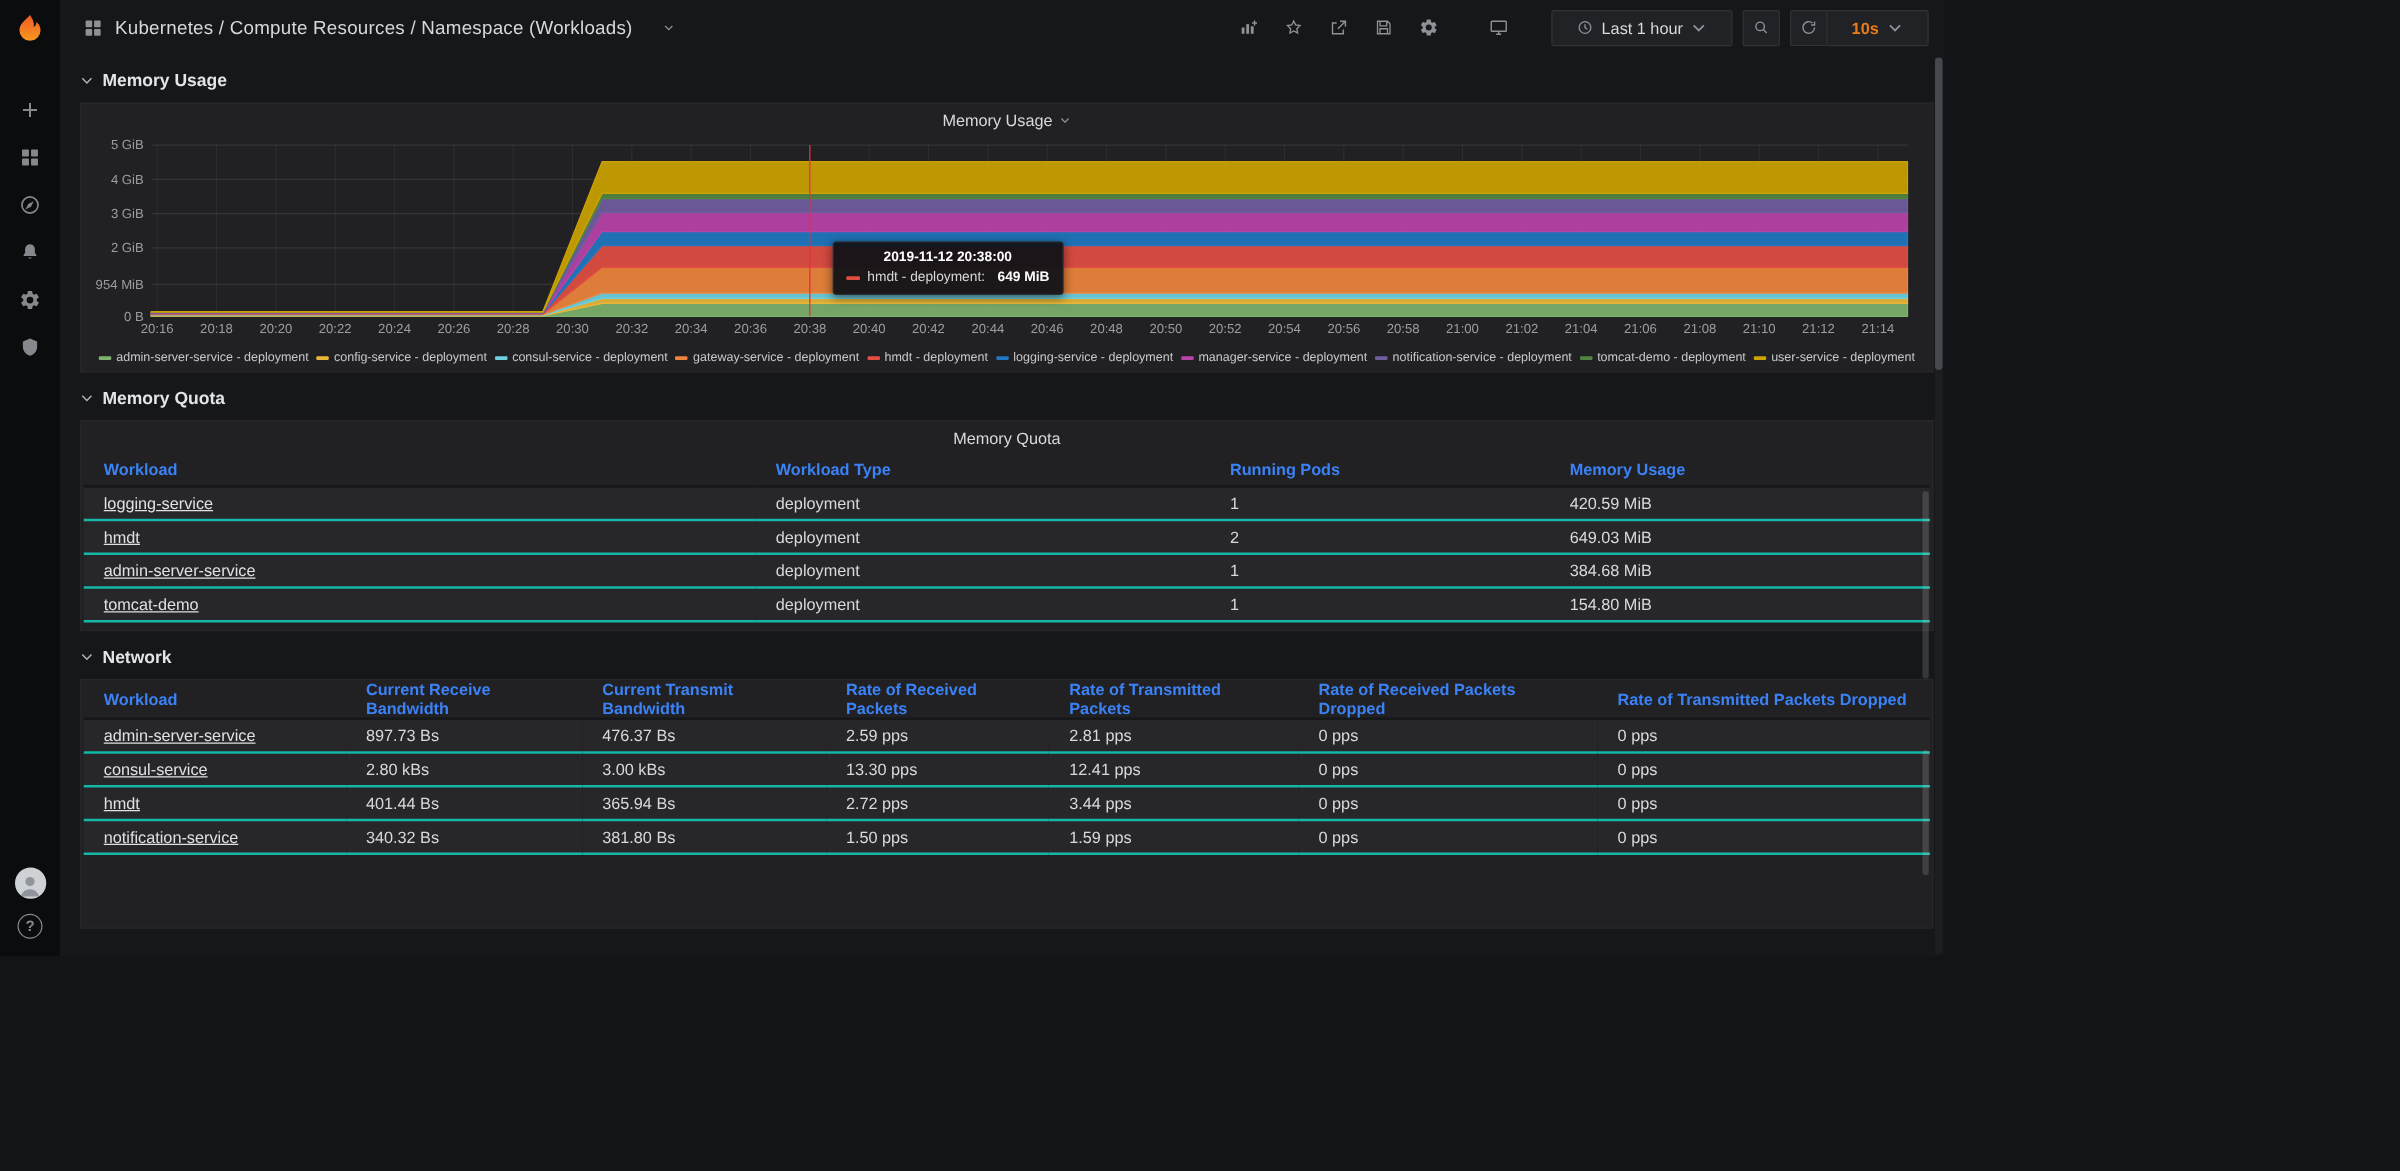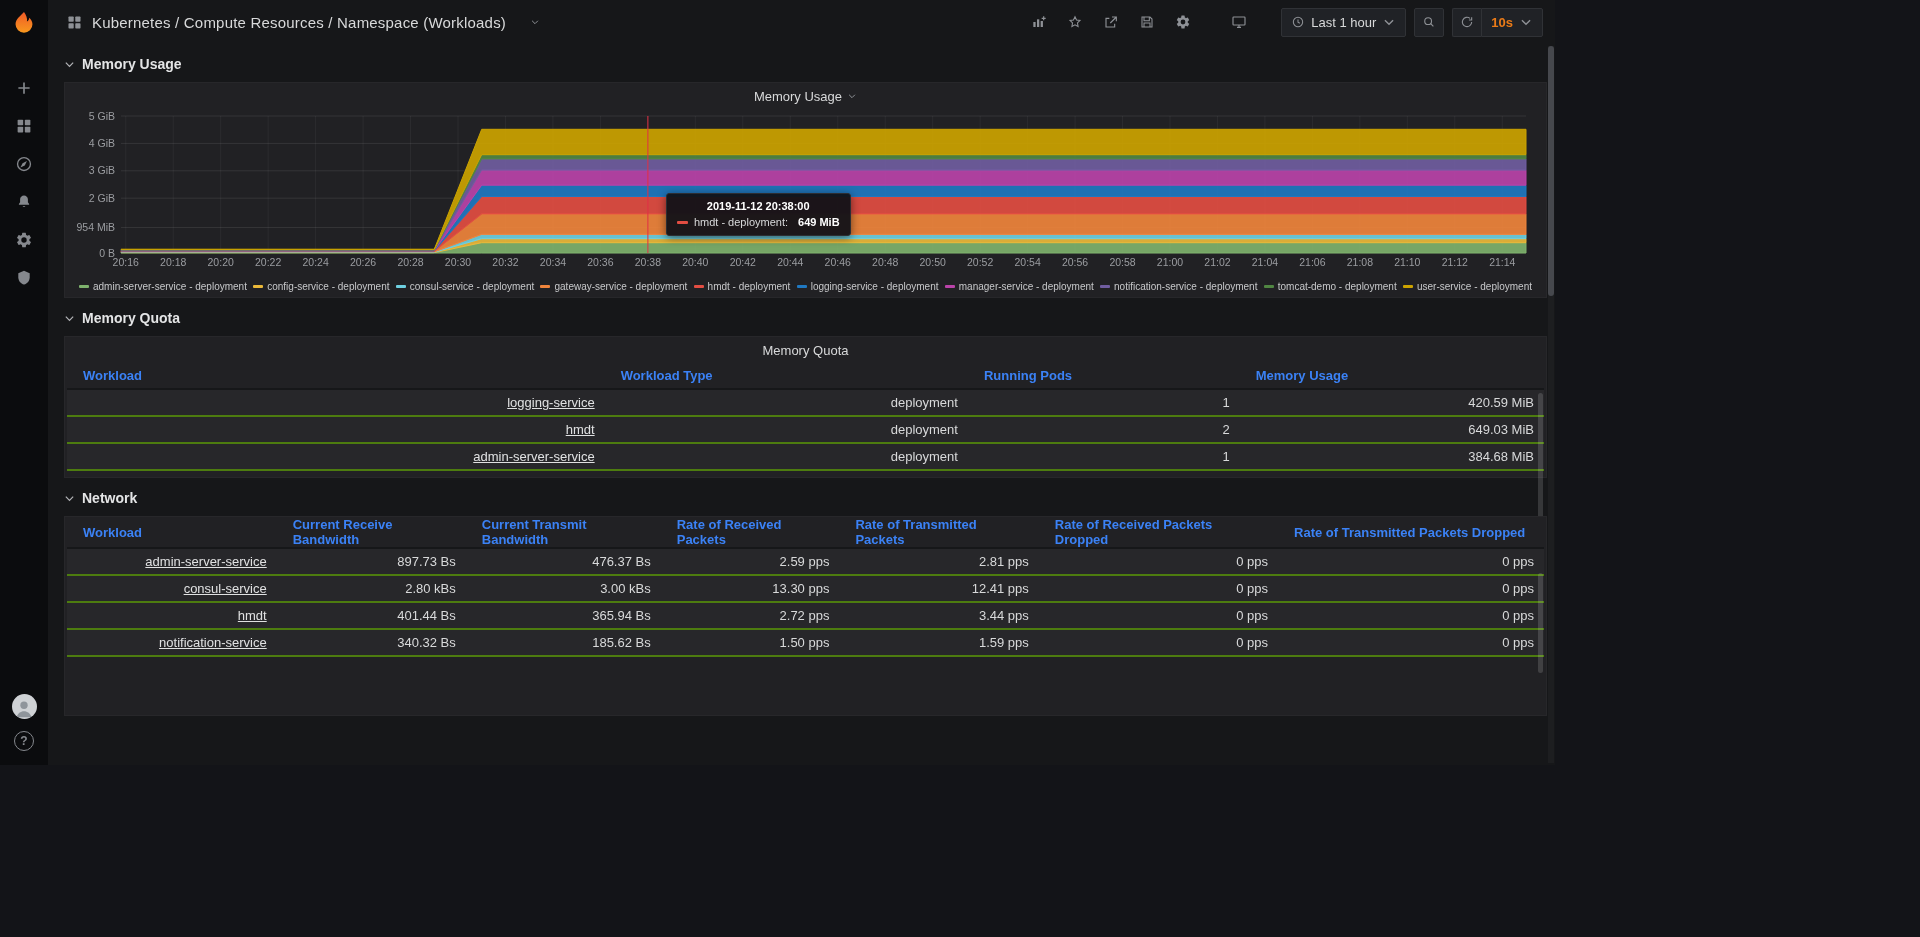--- a/index.html
+++ b/index.html
@@ -22,21 +22,21 @@
   .main { position:absolute; left:48px; top:0; width:1507px; height:765px; }
   .navbar { height:44px; display:flex; align-items:center; padding:0 12px 0 16px; gap:8px; }
   .navbar .crumb { display:flex; align-items:center; gap:24px; cursor:pointer; }
   .crumb-text { font-size:15px; color:#d8d9da; font-weight:400; letter-spacing:.2px; }
   .nav-spacer { flex:1; }
   .icon-btn { background:none; border:none; color:#8e9196; width:28px; height:28px;
     display:flex; align-items:center; justify-content:center; cursor:pointer; padding:0; }
   .icon-btn svg { width:16px; height:16px; }
   .nav-gap { width:12px; }
   .boxed { background:#202226; border:1px solid #303236; border-radius:2px; height:29px;
-    display:flex; align-items:center; gap:6px; padding:0 9px; color:#d8d9da; font-size:13px; cursor:pointer; }
+    display:flex; align-items:center; gap:6px; padding:0 19px; color:#d8d9da; font-size:13px; cursor:pointer; }
   .boxed svg { width:14px; height:14px; color:#8e9196; }
   .split { display:flex; }
   .split .boxed:first-child { border-right:none; border-radius:2px 0 0 2px; }
   .split .boxed:last-child { border-radius:0 2px 2px 0; }
   .orange-text { color:#eb7b18; font-weight:700; font-size:13px; }
   .caret { width:10px; height:10px; color:#8e9196; }
 
   
   .content { padding:0 8px 0 16px; }
   .section-header { margin:8px 0 6px; height:24px; display:flex; align-items:center; gap:7px; cursor:pointer; }
@@ -63,21 +63,21 @@
   .legend { height:22px; display:flex; align-items:center; justify-content:space-between;
     padding:0 14px; overflow:hidden; }
   .legend-item { display:flex; align-items:center; gap:4px; font-size:10px; color:#c7c8ca; cursor:pointer; white-space:nowrap; }
   .legend-item i { display:inline-block; width:10px; height:3px; border-radius:1px; }
 
   
   table.gtable { width:100%; border-collapse:collapse; table-layout:fixed; font-size:13px; }
   table.gtable th { text-align:left; color:#3b82f6; font-weight:600; height:26px;
     padding:0 10px 0 16px; border-bottom:2px solid #161719; cursor:pointer; }
   table.gtable td { height:27px; padding:0 10px 0 16px; color:#d8d9da;
-    background:rgba(255,255,255,0.028); border-bottom:2px solid #4d7c0f; overflow:hidden; white-space:nowrap;text-align:right; }
+    background:rgba(255,255,255,0.028); border-bottom:2px solid #14b8a6; overflow:hidden; white-space:nowrap; }
   .tlink { text-decoration:underline; cursor:pointer; color:#e0e1e2; }
   table.quota th:nth-child(1), table.quota td:nth-child(1){ width:36.4%; }
   table.quota th:nth-child(2), table.quota td:nth-child(2){ width:24.6%; }
   table.quota th:nth-child(3), table.quota td:nth-child(3){ width:18.4%; }
   table.net th:nth-child(1), table.net td:nth-child(1){ width:14.2%; }
   table.net th:nth-child(2), table.net td:nth-child(2){ width:12.8%; }
   table.net th:nth-child(3), table.net td:nth-child(3){ width:13.2%; }
   table.net th:nth-child(4), table.net td:nth-child(4){ width:12.1%; }
   table.net th:nth-child(5), table.net td:nth-child(5){ width:13.5%; }
   table.net th:nth-child(6), table.net td:nth-child(6){ width:16.2%; }
@@ -436,20 +436,26 @@
                     <td>deployment</td>
                     <td>2</td>
                     <td>649.03 MiB</td>
                   </tr>
                   <tr>
                     <td><span class="tlink">admin-server-service</span></td>
                     <td>deployment</td>
                     <td>1</td>
                     <td>384.68 MiB</td>
                   </tr>
+                  <tr>
+                    <td><span class="tlink">tomcat-demo</span></td>
+                    <td>deployment</td>
+                    <td>1</td>
+                    <td>154.80 MiB</td>
+                  </tr>
                 </tbody>
               </table>
           </div>
           <div class="mini-scroll"></div>
         </div>
       </section>
 
       <section>
         <div class="section-header">
           <svg viewBox="0 0 24 24">
@@ -495,21 +501,21 @@
                     <td>401.44 Bs</td>
                     <td>365.94 Bs</td>
                     <td>2.72 pps</td>
                     <td>3.44 pps</td>
                     <td>0 pps</td>
                     <td>0 pps</td>
                   </tr>
                   <tr>
                     <td><span class="tlink">notification-service</span></td>
                     <td>340.32 Bs</td>
-                    <td>185.62 Bs</td>
+                    <td>381.80 Bs</td>
                     <td>1.50 pps</td>
                     <td>1.59 pps</td>
                     <td>0 pps</td>
                     <td>0 pps</td>
                   </tr>
                 </tbody>
               </table>
           </div>
           <div class="mini-scroll" style="height:100px"></div>
         </div>

